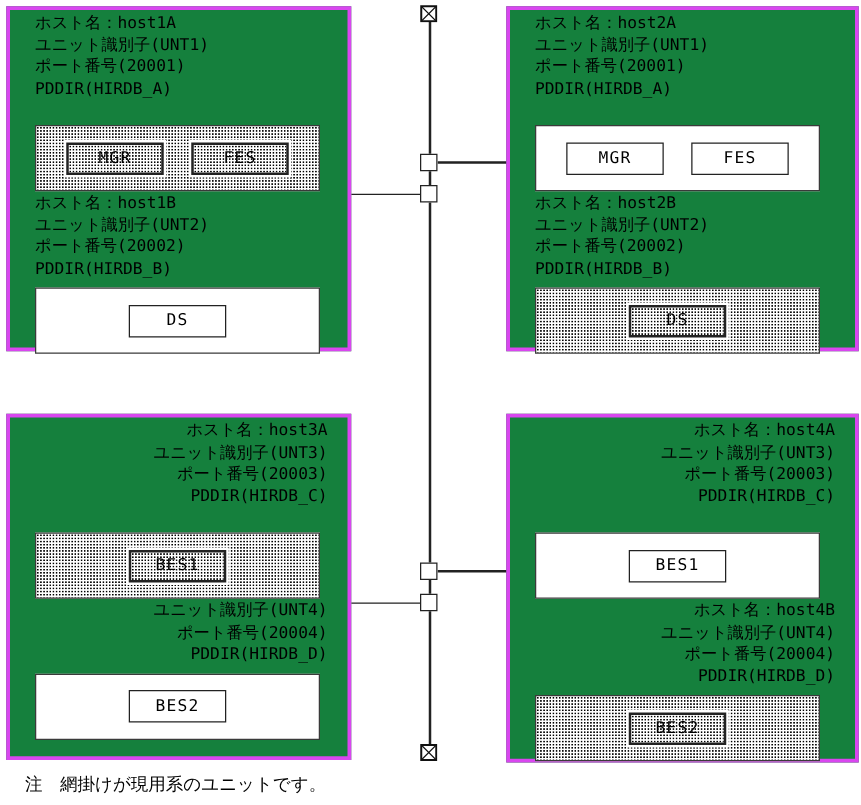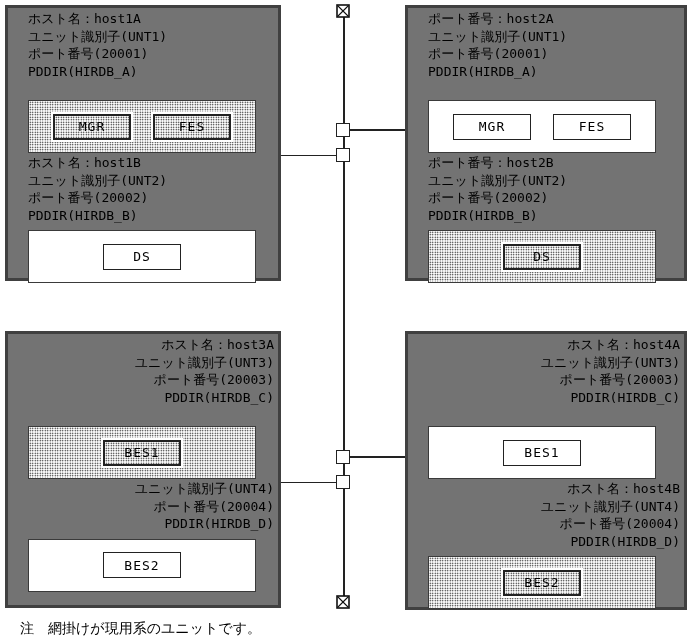--- a/index.html
+++ b/index.html
@@ -2,22 +2,22 @@
 <html><head>
 <meta charset="utf-8">
 <style>
   html,body{margin:0;padding:0;background:#fff;}
   .stage{
     position:relative;width:689px;height:644px;background:#fff;overflow:hidden;
     font-family:"DejaVu Sans Mono","DejaVu Sans",monospace,sans-serif;color:#000;
   }
   
   .quad{
-    position:absolute;box-sizing:border-box;border:3px solid #404040;background:#737373;
-    padding:2px 4px 0 20px;
+    position:absolute;box-sizing:border-box;border:3px solid #d946ef;background:#15803d;
+    padding:2px 16px 0 20px;
   }
   .tblock{margin:0;}
   .tline{font-size:13px;line-height:17.5px;white-space:pre;}
   .band{
     box-sizing:border-box;width:228px;height:53px;border:1.5px solid #3a3a3a;
     background:#fff;display:flex;align-items:center;justify-content:center;gap:22px;
     margin-top:20px;margin-bottom:1px;
   }
   .unit{
     box-sizing:border-box;width:78px;height:26px;border:1.5px solid #222;background:#fff;
@@ -95,31 +95,31 @@
       <div class="tline">ポート番号(20002)</div>
       <div class="tline">PDDIR(HIRDB_B)</div>
     </div>
     <div class="band" style="margin-top:6px;">
       <div class="unit">DS</div>
     </div>
   </div>
 
   <div class="quad" style="left:405px;top:5px;width:282px;height:276px;">
     <div class="tblock">
-      <div class="tline">ポート番号：host2A</div>
+      <div class="tline">ホスト名：host2A</div>
       <div class="tline">ユニット識別子(UNT1)</div>
       <div class="tline">ポート番号(20001)</div>
       <div class="tline">PDDIR(HIRDB_A)</div>
     </div>
     <div class="band">
       <div class="unit">MGR</div>
       <div class="unit">FES</div>
     </div>
     <div class="tblock">
-      <div class="tline">ポート番号：host2B</div>
+      <div class="tline">ホスト名：host2B</div>
       <div class="tline">ユニット識別子(UNT2)</div>
       <div class="tline">ポート番号(20002)</div>
       <div class="tline">PDDIR(HIRDB_B)</div>
     </div>
     <div class="band hatched" style="margin-top:6px;">
       <div class="unit hatched">DS</div>
     </div>
   </div>
 
   <div class="quad" style="left:5px;top:331px;width:276px;height:277px;text-align:right;">

